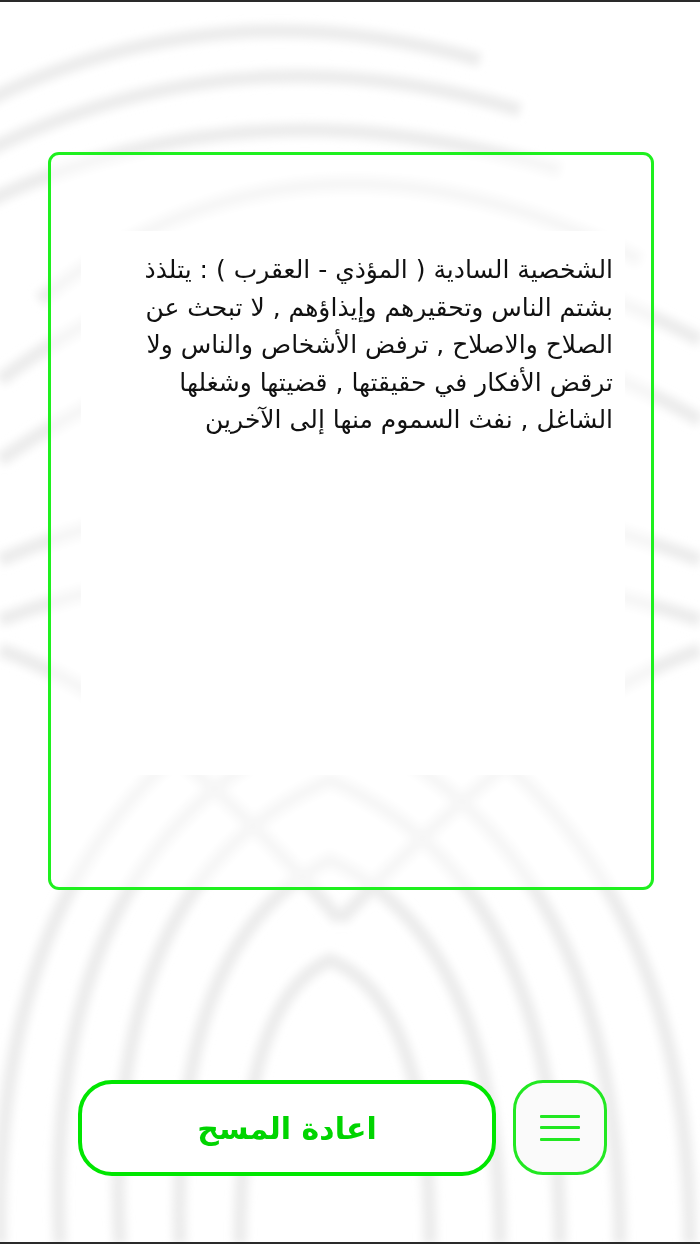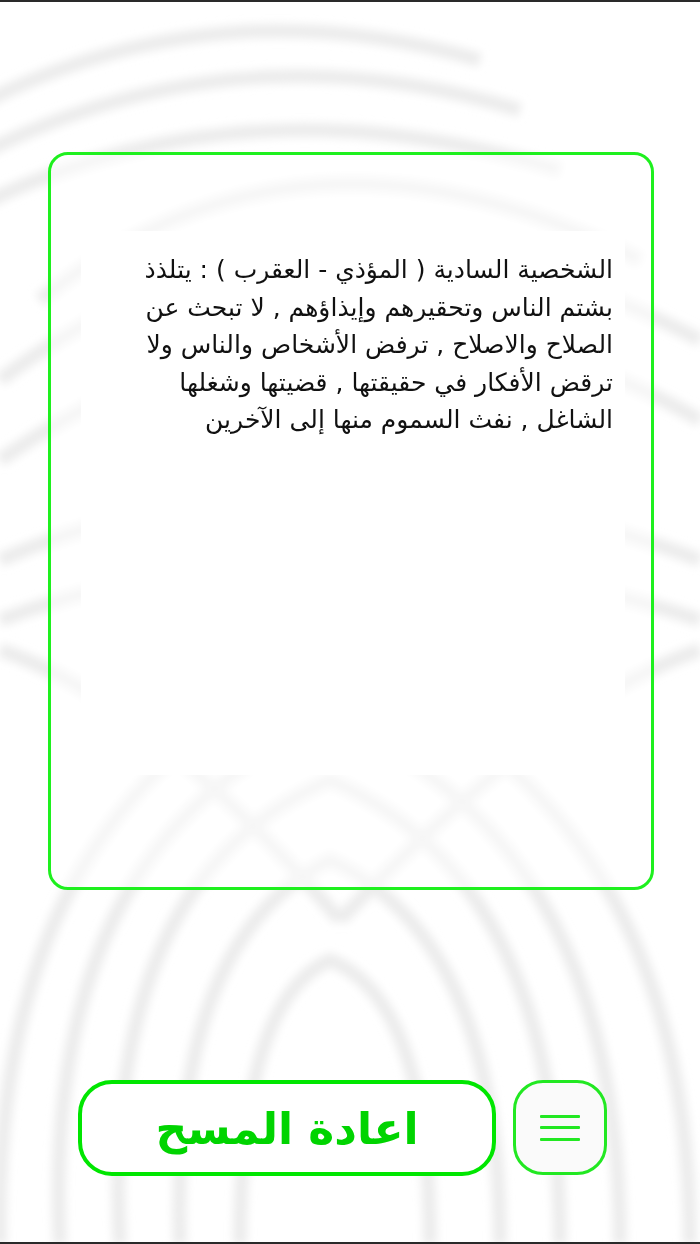--- a/index.html
+++ b/index.html
@@ -24,21 +24,21 @@
     }
     .fingerprint-bg {
       position: absolute; left: 0; top: 0; width: 700px; height: 1244px;
       z-index: 0;
     }
     .card {
       position: absolute;
       left: 48px; top: 152px;
       width: 600px; height: 732px;
       border: 3px solid #1ef01e;
-      border-radius: 20px;
+      border-radius: 11px;
       background: rgba(255,255,255,0.55);
       z-index: 1;
     }
     .text-area {
       position: absolute;
       left: 30px; top: 76px;
       width: 544px; height: 544px;
       background: #ffffff;
       box-sizing: border-box;
       padding: 20px 12px 0 24px;
@@ -59,21 +59,21 @@
       border: 4px solid #00e600;
       border-radius: 34px;
       background: #ffffff;
       display: flex; align-items: center; justify-content: center;
       z-index: 1;
       cursor: pointer;
     }
     .rescan-label {
       color: #00d400;
       font-weight: bold;
-      font-size: 44px;
+      font-size: 30px;
       direction: rtl;
       font-family: "DejaVu Sans", sans-serif;
       letter-spacing: 1px;
     }
     .menu-button {
       position: absolute;
       left: 513px; top: 1080px;
       width: 88px; height: 89px;
       border: 3px solid #22e822;
       border-radius: 30px;

